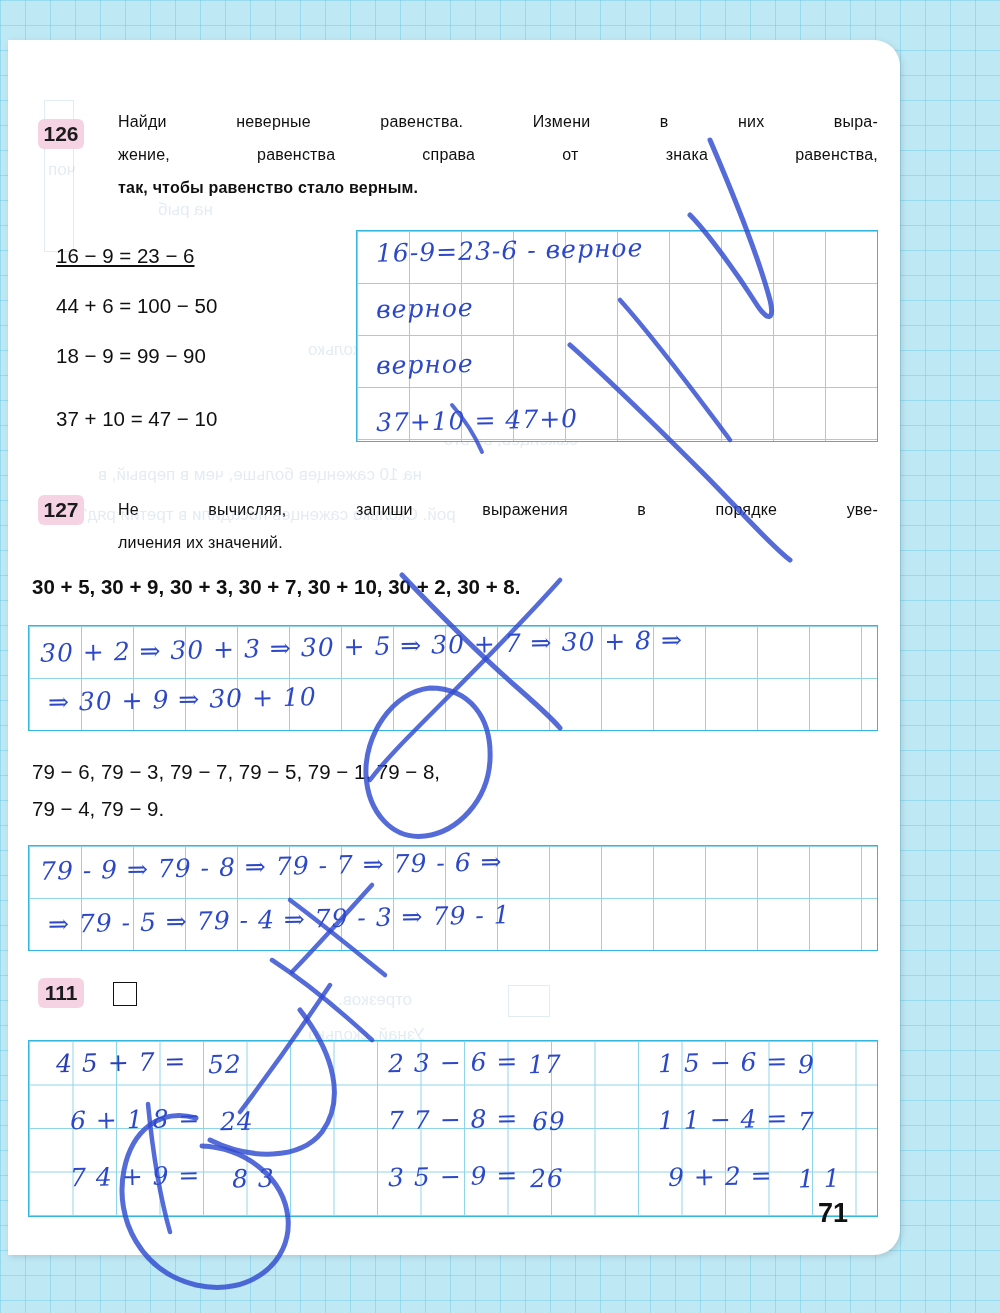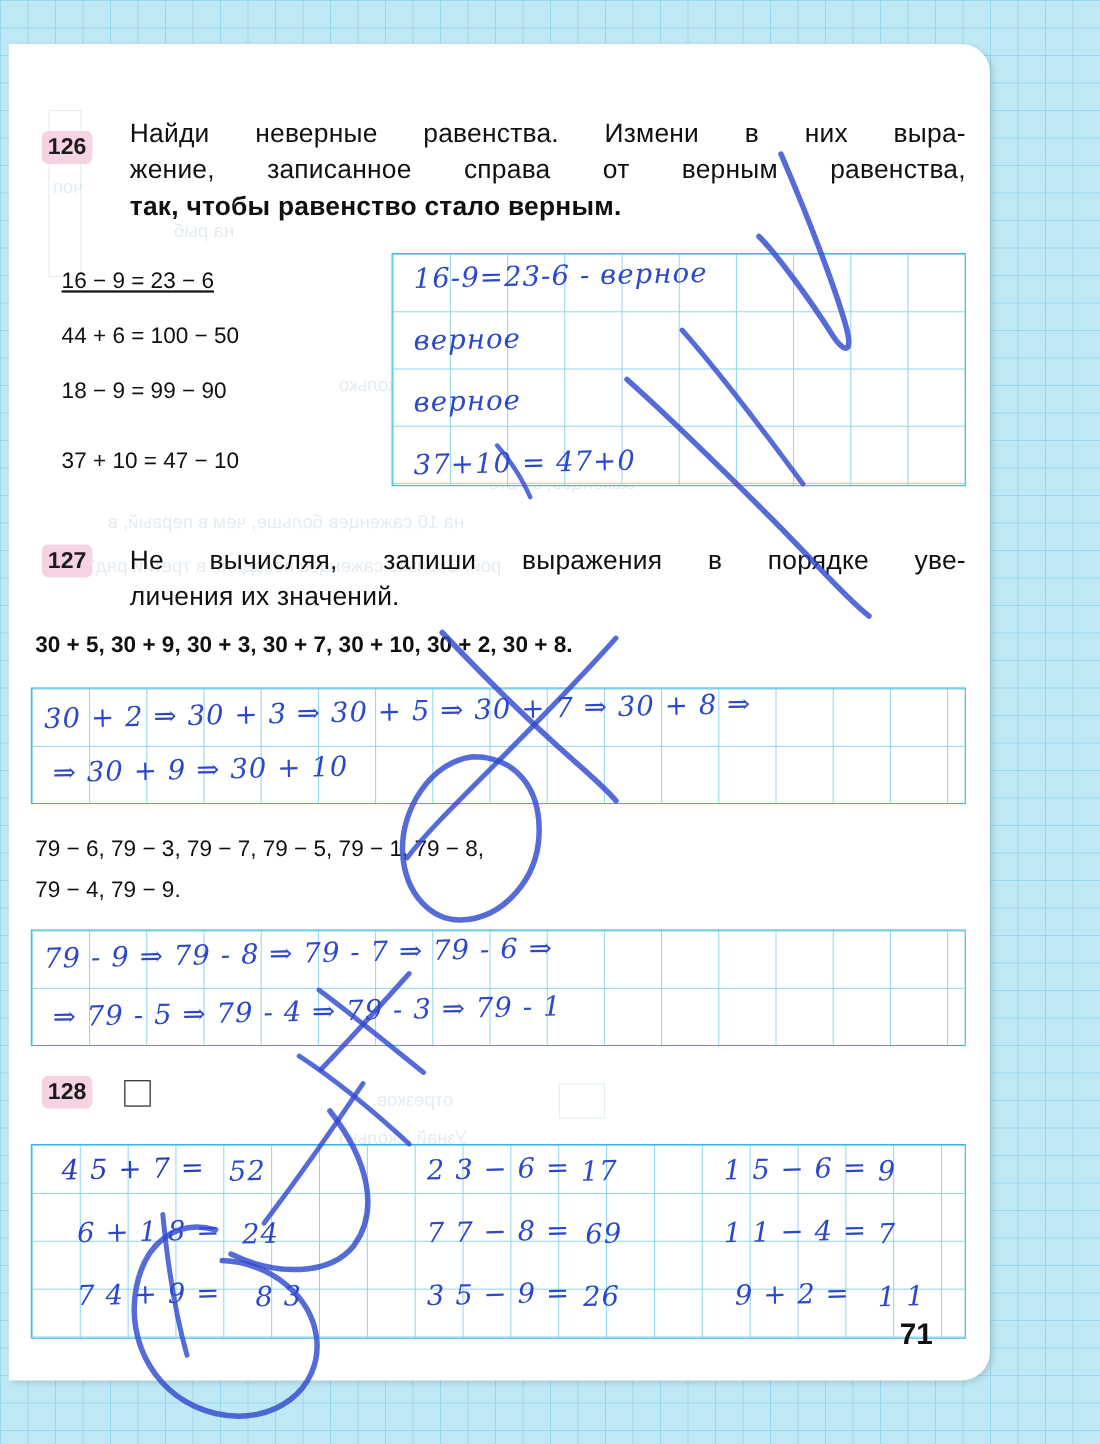--- a/index.html
+++ b/index.html
@@ -61,21 +61,21 @@
     background: #f6d3e2;
     color: #1b1b1b;
     font-weight: bold;
     font-size: 21px;
     display: flex;
     align-items: center;
     justify-content: center;
   }
   .task-text {
     position: absolute;
-    font-size: 24px;
+    font-size: 16px;
     color: #101010;
     line-height: 33px;
     letter-spacing: 0.2px;
   }
   .justified {
     text-align: justify;
   }
   .justified::after {
     content: "";
     display: inline-block;
@@ -152,21 +152,21 @@
       <div class="ghost" style="left:430px; top:390px;">саженцев, во вто-</div>
       <div class="ghost" style="left:90px; top:425px;">на 10 саженцев больше, чем в первый, в</div>
       <div class="ghost" style="left:70px; top:465px;">рой. Сколько саженцев посадили в третий ряд?</div>
       <div class="ghost" style="left:330px; top:950px;">отрезков.</div>
       <div class="ghost" style="left:300px; top:985px;">Узнай, сколько</div>
       <div class="ghost box" style="left:500px; top:945px; width:40px; height:30px;"></div>
       <div class="ghost box" style="left:36px; top:60px; width:28px; height:150px;"></div>
 
       <div class="task-num" style="left:30px; top:67px;margin-top:12px;">126</div>
       <div class="task-text justified" style="left:110px; top:65px; width:760px;">Найди неверные равенства. Измени в них выра-</div>
-      <div class="task-text justified" style="left:110px; top:98px; width:760px;">жение, записанное справа от верным равенства,</div>
+      <div class="task-text justified" style="left:110px; top:98px; width:760px;">жение, равенства справа от знака равенства,</div>
       <div class="task-text" style="left:110px; top:131px; width:760px;font-weight:bold;">так, чтобы равенство стало верным.</div>
 
       <div class="printed-expr" style="left:48px; top:204px;text-decoration:underline;">16 − 9 = 23 − 6</div>
       <div class="printed-expr" style="left:48px; top:254px;">44 + 6 = 100 − 50</div>
       <div class="printed-expr" style="left:48px; top:304px;">18 − 9 = 99 − 90</div>
       <div class="printed-expr" style="left:48px; top:367px;">37 + 10 = 47 − 10</div>
 
       <div class="grid-box" style="left:348px; top:190px; width:520px; height:210px;"></div>
       <div class="hand" style="left:368px; top:196px;">16-9=23-6  - верное</div>
       <div class="hand" style="left:368px; top:254px;">верное</div>
@@ -183,21 +183,21 @@
       <div class="hand" style="left:32px; top:592px;">30 + 2 ⇒ 30 + 3 ⇒ 30 + 5 ⇒ 30 + 7 ⇒ 30 + 8 ⇒</div>
       <div class="hand" style="left:40px; top:645px;">⇒ 30 + 9 ⇒ 30 + 10</div>
 
       <div class="printed-expr" style="left:24px; top:720px;">79 − 6,    79 − 3,    79 − 7,    79 − 5,    79 − 1,    79 − 8,</div>
       <div class="printed-expr" style="left:24px; top:757px;">79 − 4,  79 − 9.</div>
 
       <div class="grid-box" style="left:20px; top:805px; width:848px; height:104px;"></div>
       <div class="hand" style="left:32px; top:812px;">79 - 9 ⇒ 79 - 8 ⇒ 79 - 7 ⇒ 79 - 6 ⇒</div>
       <div class="hand" style="left:40px; top:865px;">⇒ 79 - 5 ⇒ 79 - 4 ⇒ 79 - 3 ⇒ 79 - 1</div>
 
-      <div class="task-num" style="left:30px; top:938px;">128</div>
+      <div class="task-num" style="left:30px; top:938px;">111</div>
       <div class="empty-square" style="left:105px; top:942px;"></div>
 
       <div class="grid-box small-cells" style="left:20px; top:1000px; width:848px; height:175px;"></div>
 
       <div class="hand" style="left:48px; top:1008px; color:#2a3fb4;">4 5 + 7 =</div>
       <div class="hand" style="left:200px; top:1010px;">52</div>
       <div class="hand" style="left:62px; top:1065px;">6 + 1 8 =</div>
       <div class="hand" style="left:212px; top:1067px;">24</div>
       <div class="hand" style="left:62px; top:1122px;">7 4 + 9 =</div>
       <div class="hand" style="left:224px; top:1124px;">8 3</div>

